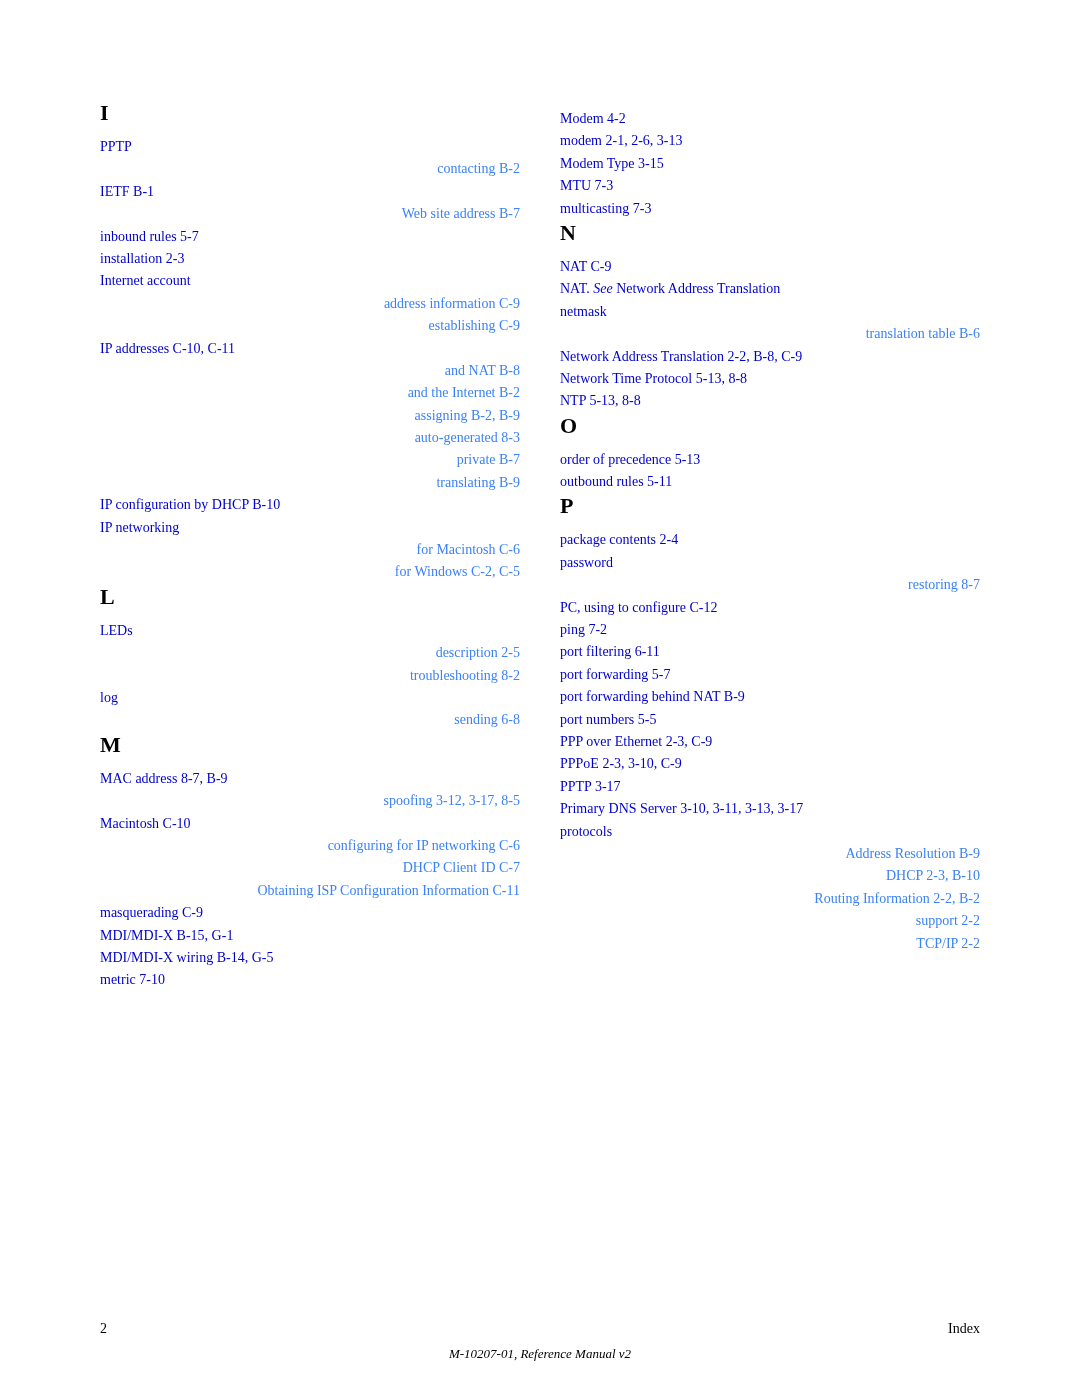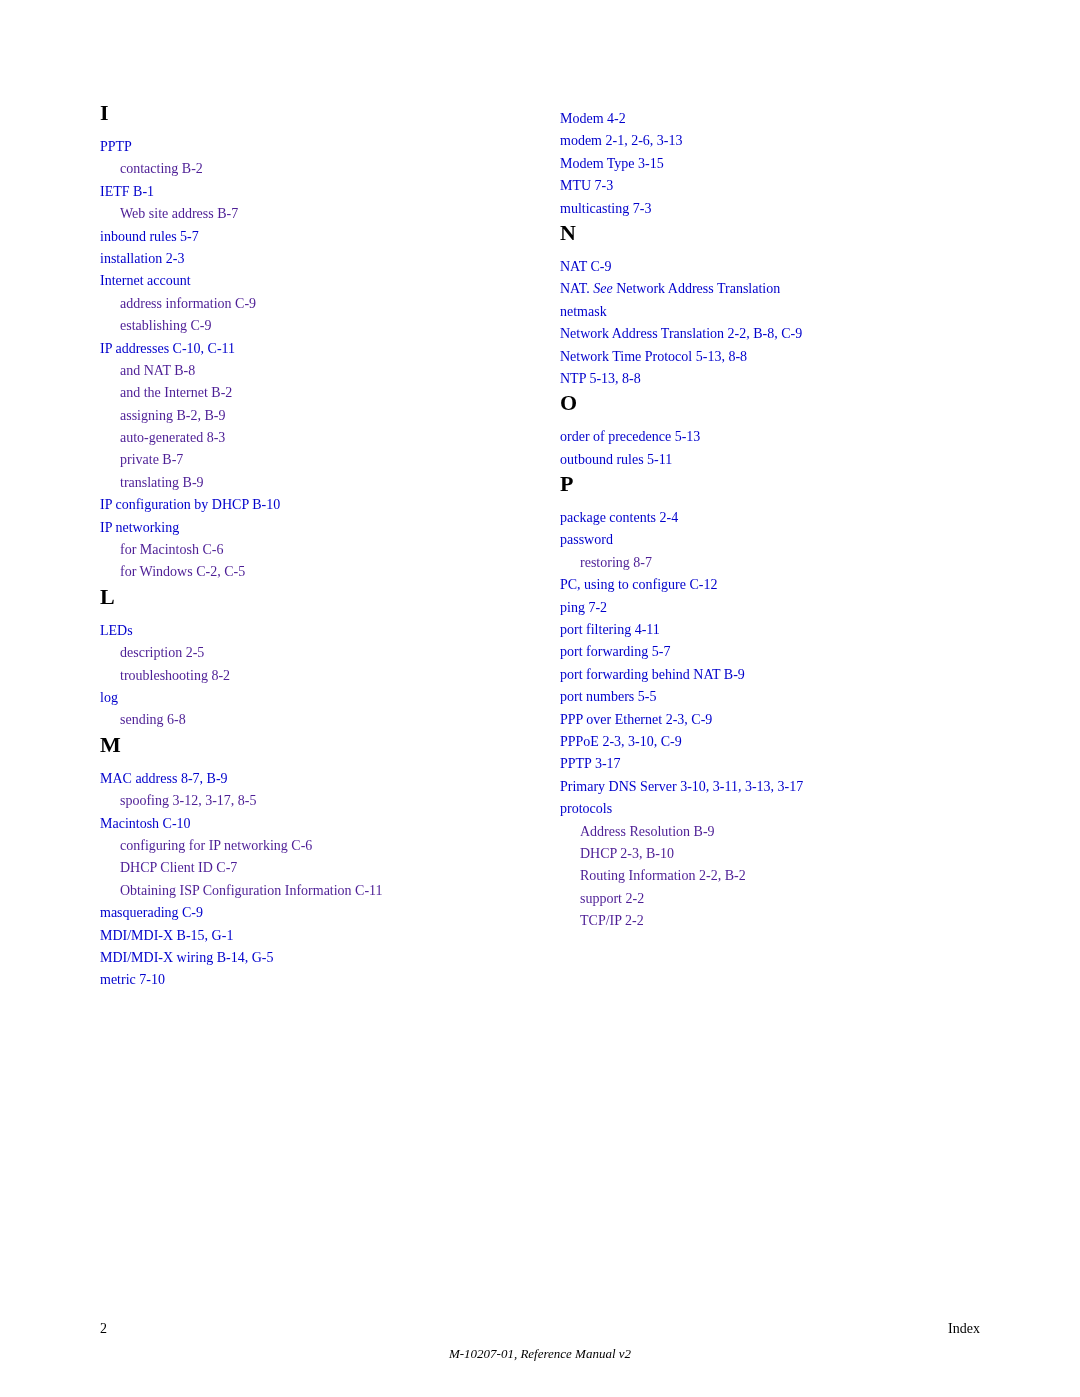--- a/index.html
+++ b/index.html
@@ -40,21 +40,22 @@
       line-height: 1.6;
       color: #0000cc;
     }
     .entry a, .entry span {
       color: #0000cc;
       text-decoration: none;
     }
     .sub-entry {
       padding-left: 20px;
       line-height: 1.6;
-      color: #4c1d95;
+      color: #3b82f6;
+      text-align: right;
     }
     .italic {
       font-style: italic;
       margin-top: 10px;
     }
     .footer {
       position: absolute;
       bottom: 60px;
       left: 100px;
       right: 100px;
@@ -140,39 +141,40 @@
           <div class="entry">MTU  7-3</div>
           <div class="entry">multicasting  7-3</div>
         </div>
       </div>
 
       <div>
         <div class="section-letter">N</div>
         <div class="entry">NAT  C-9</div>
         <div class="entry">NAT. <span class="italic">See</span> Network Address Translation</div>
         <div class="entry">netmask</div>
+        <div class="sub-entry">translation table  B-6</div>
         <div class="entry">Network Address Translation  2-2, B-8, C-9</div>
         <div class="entry">Network Time Protocol  5-13, 8-8</div>
         <div class="entry">NTP  5-13, 8-8</div>
       </div>
 
       <div>
         <div class="section-letter">O</div>
         <div class="entry">order of precedence  5-13</div>
         <div class="entry">outbound rules  5-11</div>
       </div>
 
       <div>
         <div class="section-letter">P</div>
         <div class="entry">package contents  2-4</div>
         <div class="entry">password</div>
         <div class="sub-entry">restoring  8-7</div>
         <div class="entry">PC, using to configure  C-12</div>
         <div class="entry">ping  7-2</div>
-        <div class="entry">port filtering  4-11</div>
+        <div class="entry">port filtering  6-11</div>
         <div class="entry">port forwarding  5-7</div>
         <div class="entry">port forwarding behind NAT  B-9</div>
         <div class="entry">port numbers  5-5</div>
         <div class="entry">PPP over Ethernet  2-3, C-9</div>
         <div class="entry">PPPoE  2-3, 3-10, C-9</div>
         <div class="entry">PPTP  3-17</div>
         <div class="entry">Primary DNS Server  3-10, 3-11, 3-13, 3-17</div>
         <div class="entry">protocols</div>
         <div class="sub-entry">Address Resolution  B-9</div>
         <div class="sub-entry">DHCP  2-3, B-10</div>

